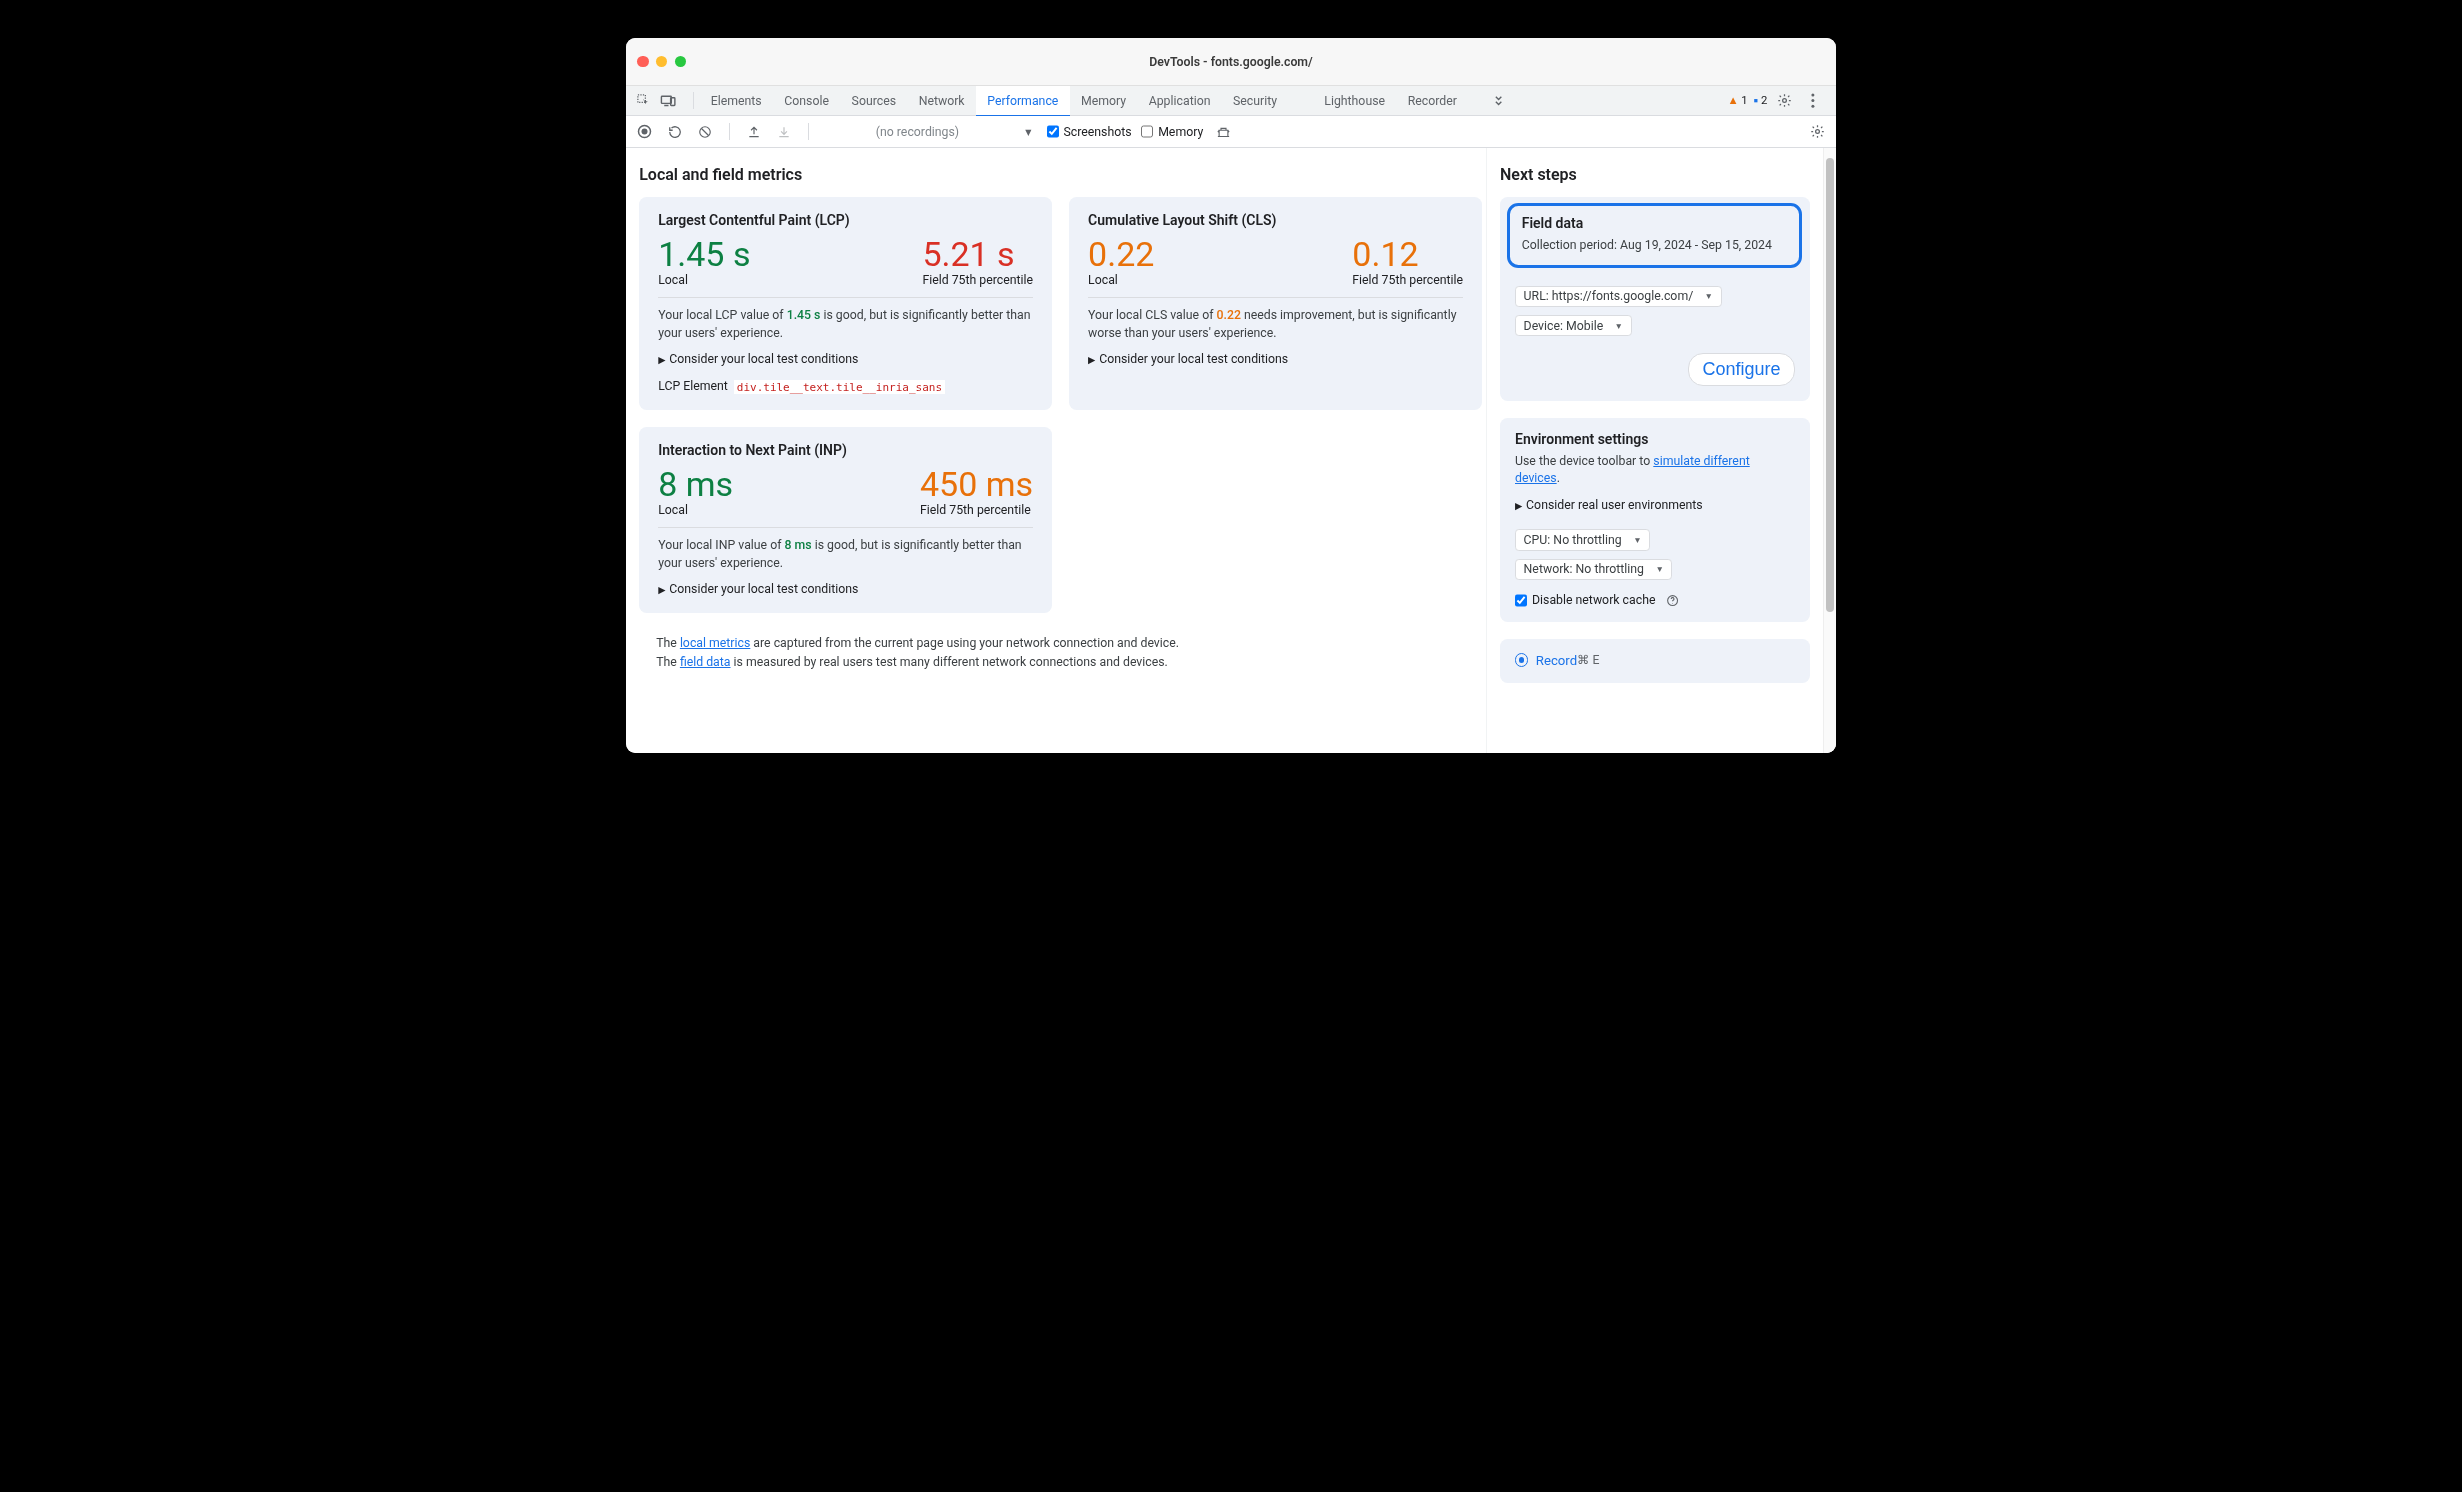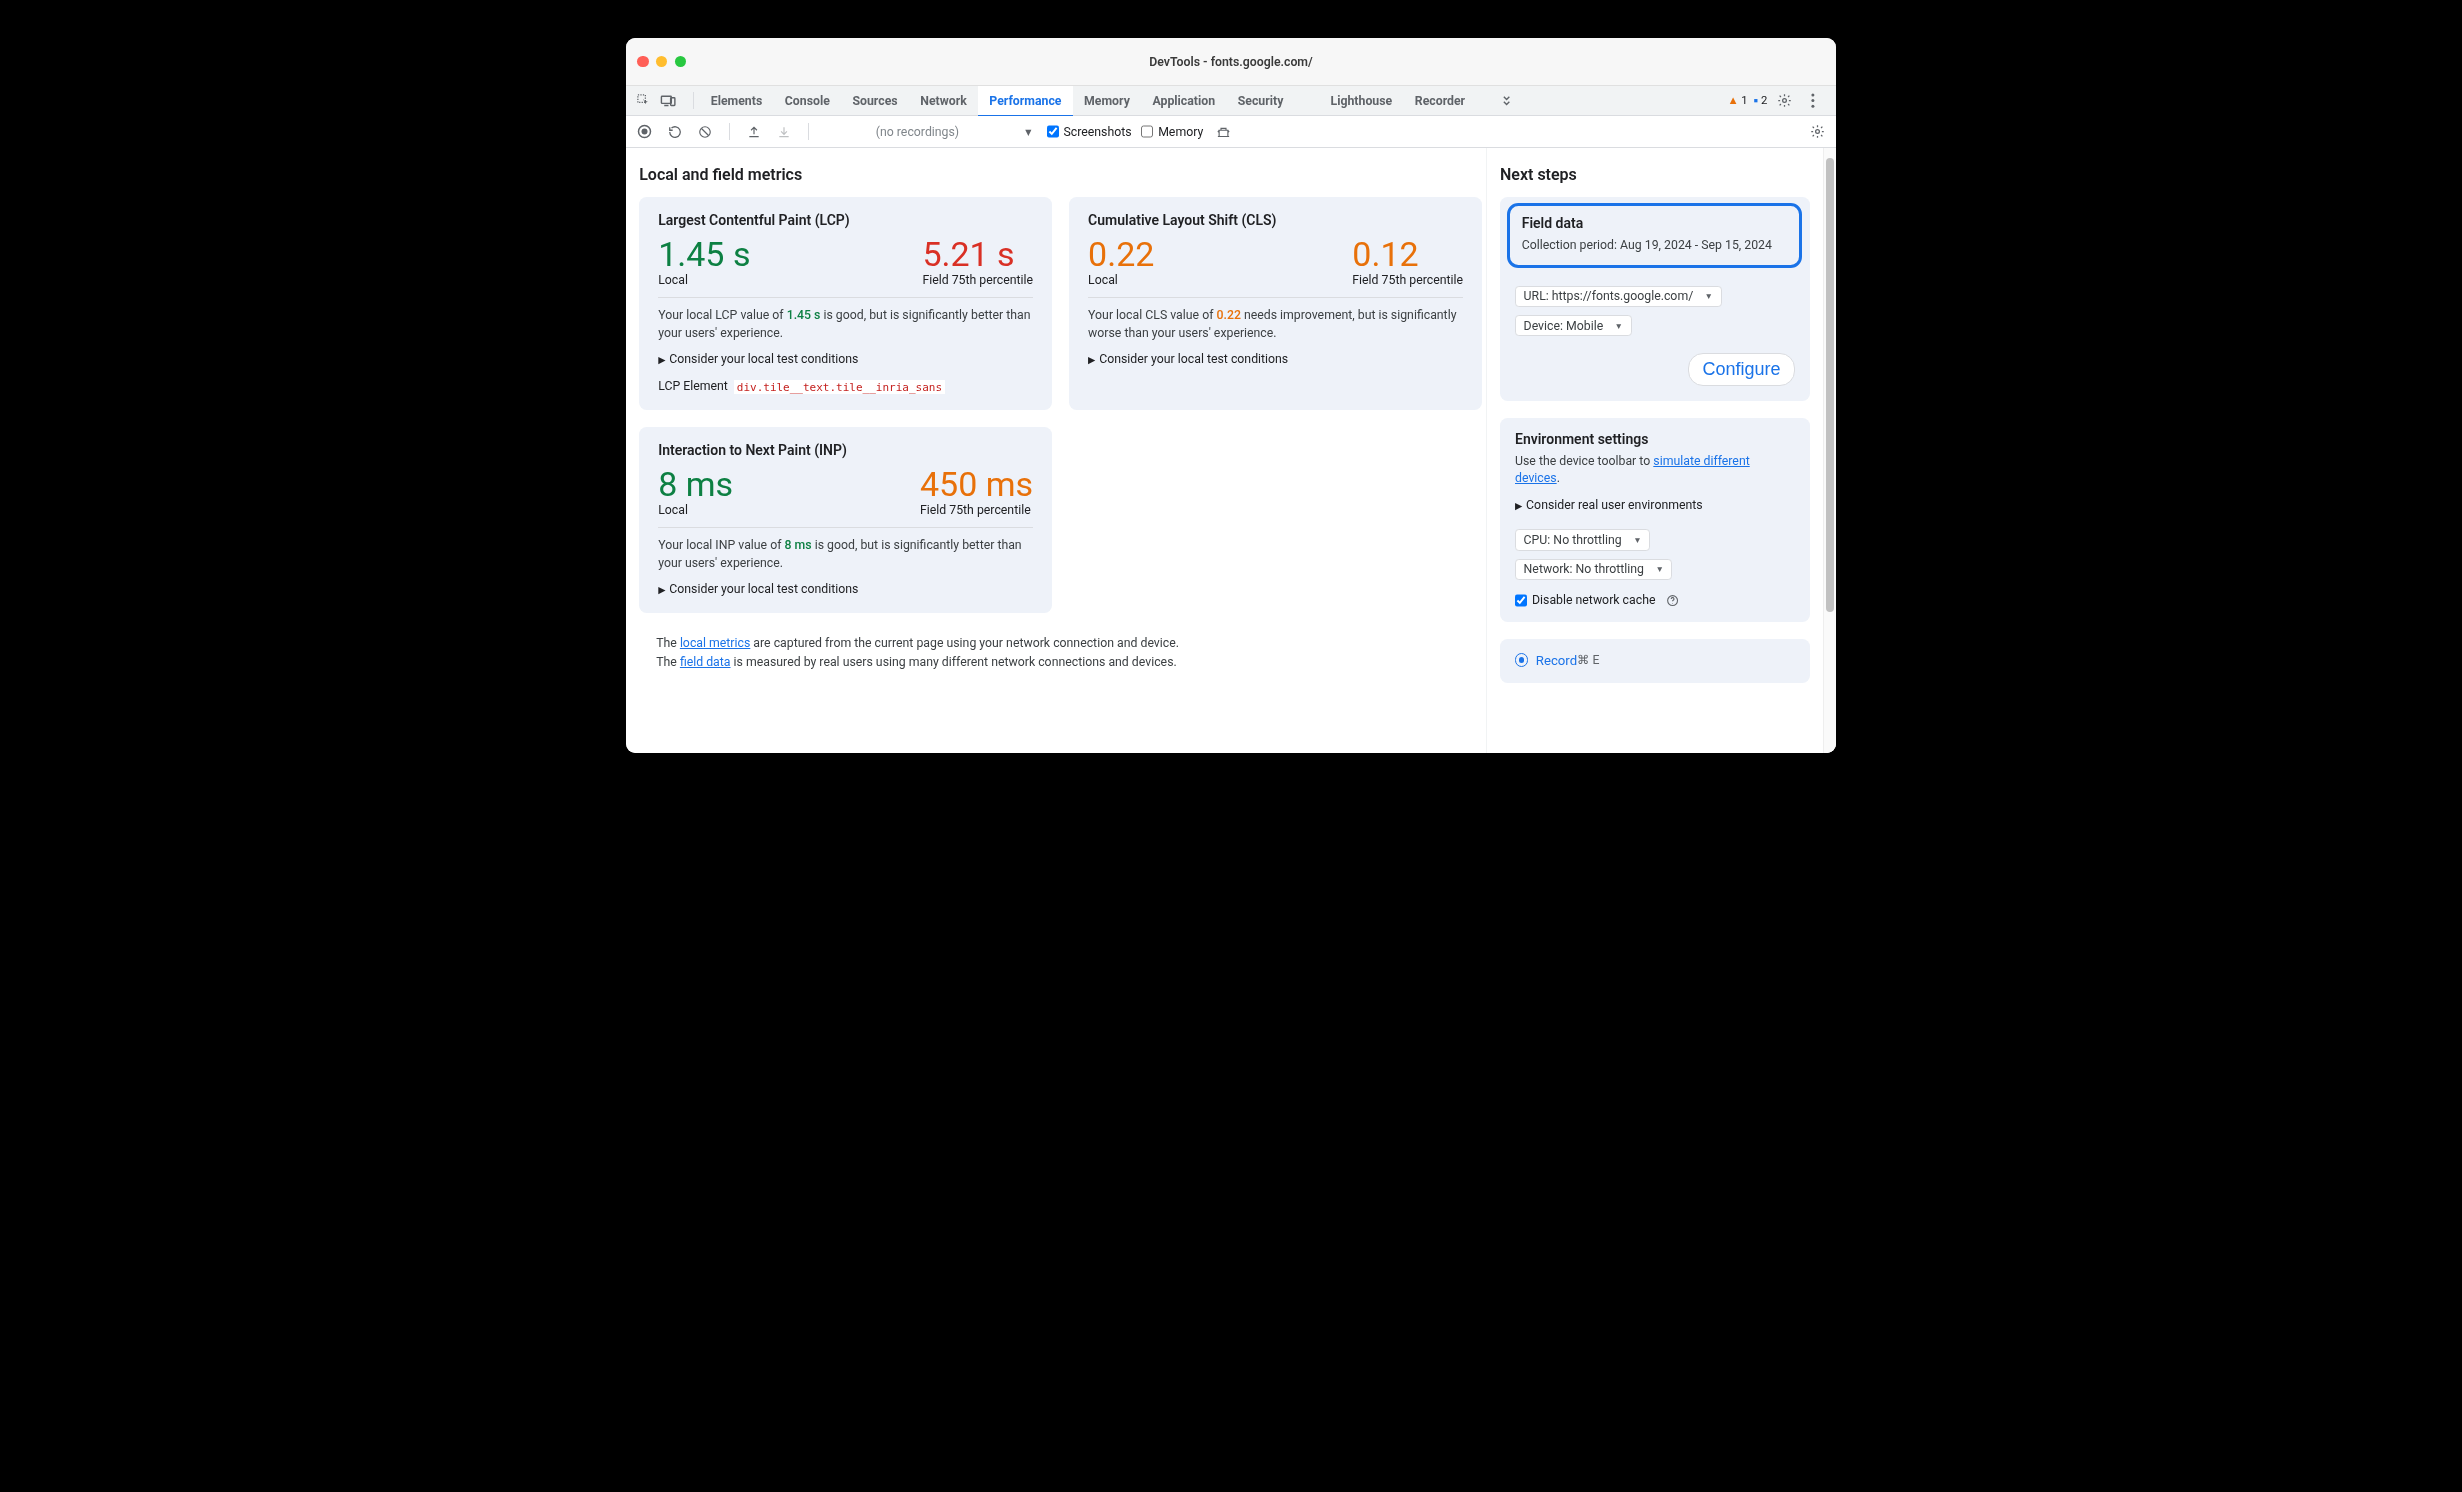--- a/index.html
+++ b/index.html
@@ -10,21 +10,21 @@
 .tl { width: 11.3px; height: 11.3px; border-radius: 50%; }
 .tl-close { background: #ff5f57; }
 .tl-min { background: #ffbd2e; }
 .tl-max { background: #28c840; }
 .title { position: absolute; left: 0; right: 0; text-align: center; font-weight: 600; color: #3a3a3a; font-size: 12.3px; pointer-events: none; }
 
 .tabbar { height: 30px; background: #f1f3f4; border-bottom: 0.9px solid #dadce0; display: flex; align-items: stretch; padding: 0 5.7px; gap: 1.9px; }
 .tabbar-left { display: flex; align-items: center; gap: 1.9px; padding-right: 7.6px; }
 .tabbar-left .icon, .tabbar .more-icon, .tabbar-right .icon { width: 23px; height: 23px; display: flex; align-items: center; justify-content: center; color: #5f6368; }
 .sep { width: 0.9px; height: 17px; background: #dadce0; margin: 0 3.8px; align-self: center; }
-.tabs { display: flex; align-items: stretch; font-weight: bold; }
+.tabs { display: flex; align-items: stretch; }
 .tab { display: flex; align-items: center; padding: 0 11.3px; color: #5f6368; font-size: 12.3px; border-bottom: 1.9px solid transparent; cursor: pointer; height: 30px; }
 .tab.active { color: #1a73e8; border-bottom-color: #1a73e8; background: #fff; }
 .tabbar-right { margin-left: auto; display: flex; align-items: center; gap: 5.7px; padding-right: 5.7px; }
 .badge-warn, .badge-info { display: flex; align-items: center; gap: 2.8px; font-size: 11.3px; }
 .badge-warn .tri { color: #e8710a; }
 .badge-info .sq { color: #1a73e8; }
 
 .toolbar { height: 32px; background: #fff; border-bottom: 0.9px solid #dadce0; display: flex; align-items: center; padding: 0 7.6px; gap: 9.5px; }
 .toolbar .icon { width: 21px; height: 21px; display: flex; align-items: center; justify-content: center; color: #5f6368; }
 .toolbar .recordings { color: #80868b; padding: 1.9px 5.7px; display: flex; align-items: center; gap: 66px; margin-left: 48px; }
@@ -279,21 +279,21 @@
               <span>Consider your local test conditions</span>
             </div>
         </div>
       </div>
 
       <div class="footer-note">
         <div>
           <span>The </span><a href="#">local metrics</a><span> are captured from the current page using your network connection and device.</span>
         </div>
         <div>
-          <span>The </span><a href="#">field data</a><span> is measured by real users using many different network connections and devices.</span>
+          <span>The </span><a href="#">field data</a><span> is measured by real users test many different network connections and devices.</span>
         </div>
       </div>
     </div>
 
     <div class="sidebar">
       <h2>Next steps</h2>
 
       <div class="side-card clearfix">
         <div class="field-data-box">
           <div class="side-title">Field data</div>

